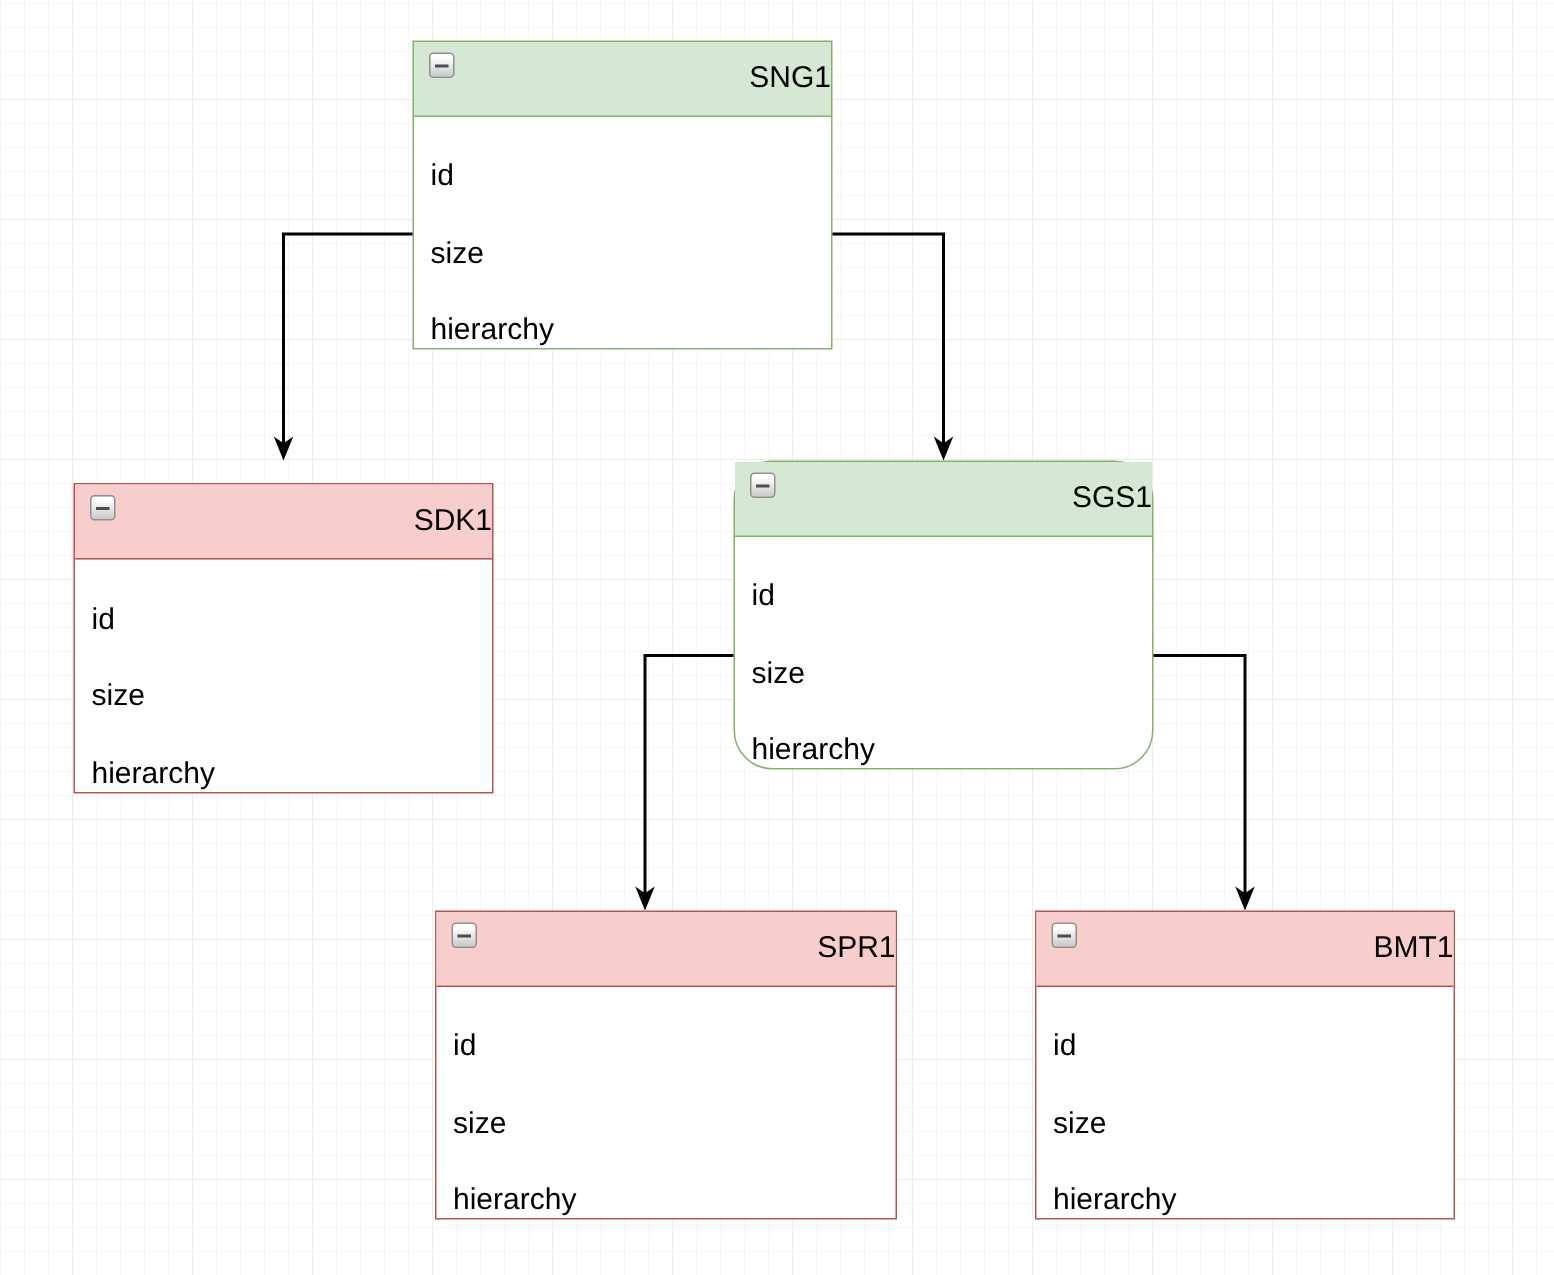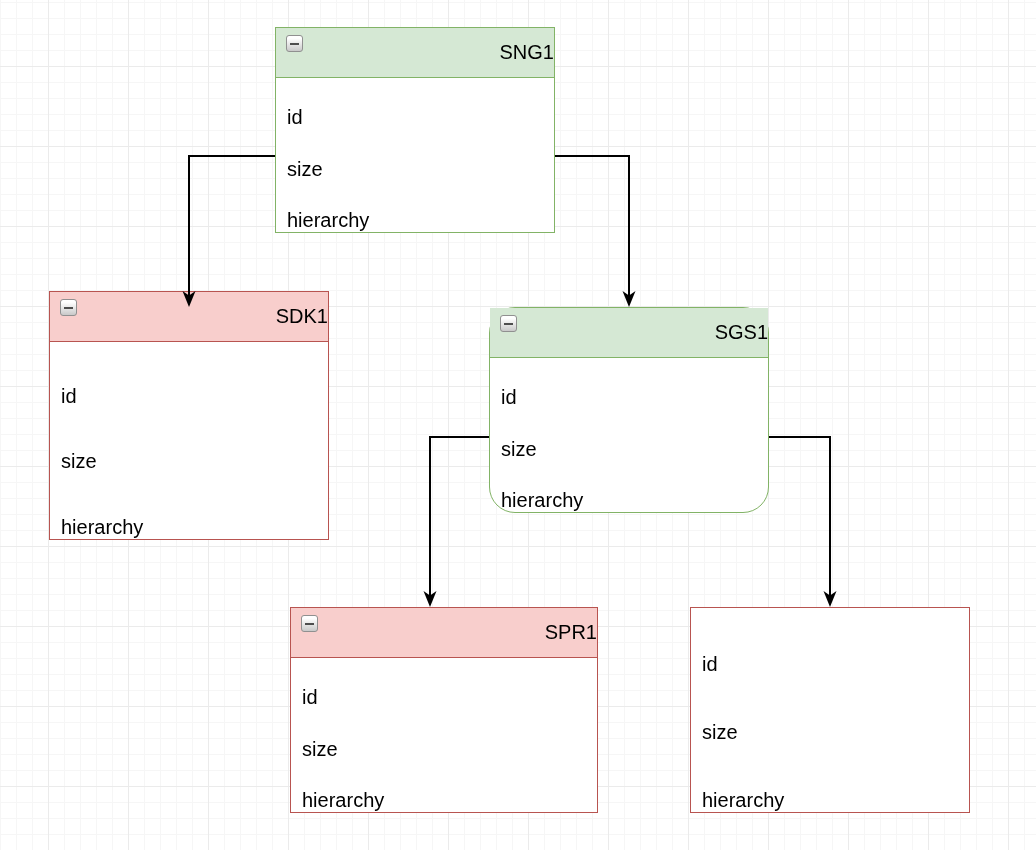--- a/index.html
+++ b/index.html
@@ -116,21 +116,21 @@
       <div class="field-row">
         <span>id</span>
       </div>
       <div class="field-row">
         <span>size</span>
       </div>
       <div class="field-row">
         <span>hierarchy</span>
       </div>
     </div>
-    <div class="entity" style="left: 49px; top: 291px; width: 280px; height: 249px; border-color: rgb(184, 84, 80); color: rgb(0, 0, 0);">
+    <div class="entity" style="left: 49px; top: 322px; width: 280px; height: 207px; border-color: rgb(184, 84, 80); color: rgb(0, 0, 0);">
       <div class="header" style="background: rgb(248, 206, 204); border-bottom-color: rgb(184, 84, 80);">
         <span class="collapse-btn">
           <span class="minus-glyph"></span>
         </span>
         <span class="title">SDK1</span>
       </div>
       <div class="field-row">
         <span>id</span>
       </div>
       <div class="field-row">
@@ -168,20 +168,26 @@
         <span>id</span>
       </div>
       <div class="field-row">
         <span>size</span>
       </div>
       <div class="field-row">
         <span>hierarchy</span>
       </div>
     </div>
     <div class="entity" style="left: 690px; top: 607px; width: 280px; height: 206px; border-color: rgb(184, 84, 80); color: rgb(0, 0, 0);">
+      <div class="header" style="background: rgb(248, 206, 204); border-bottom-color: rgb(184, 84, 80);">
+        <span class="collapse-btn">
+          <span class="minus-glyph"></span>
+        </span>
+        <span class="title">BMT1</span>
+      </div>
       <div class="field-row">
         <span>id</span>
       </div>
       <div class="field-row">
         <span>size</span>
       </div>
       <div class="field-row">
         <span>hierarchy</span>
       </div>
     </div>

